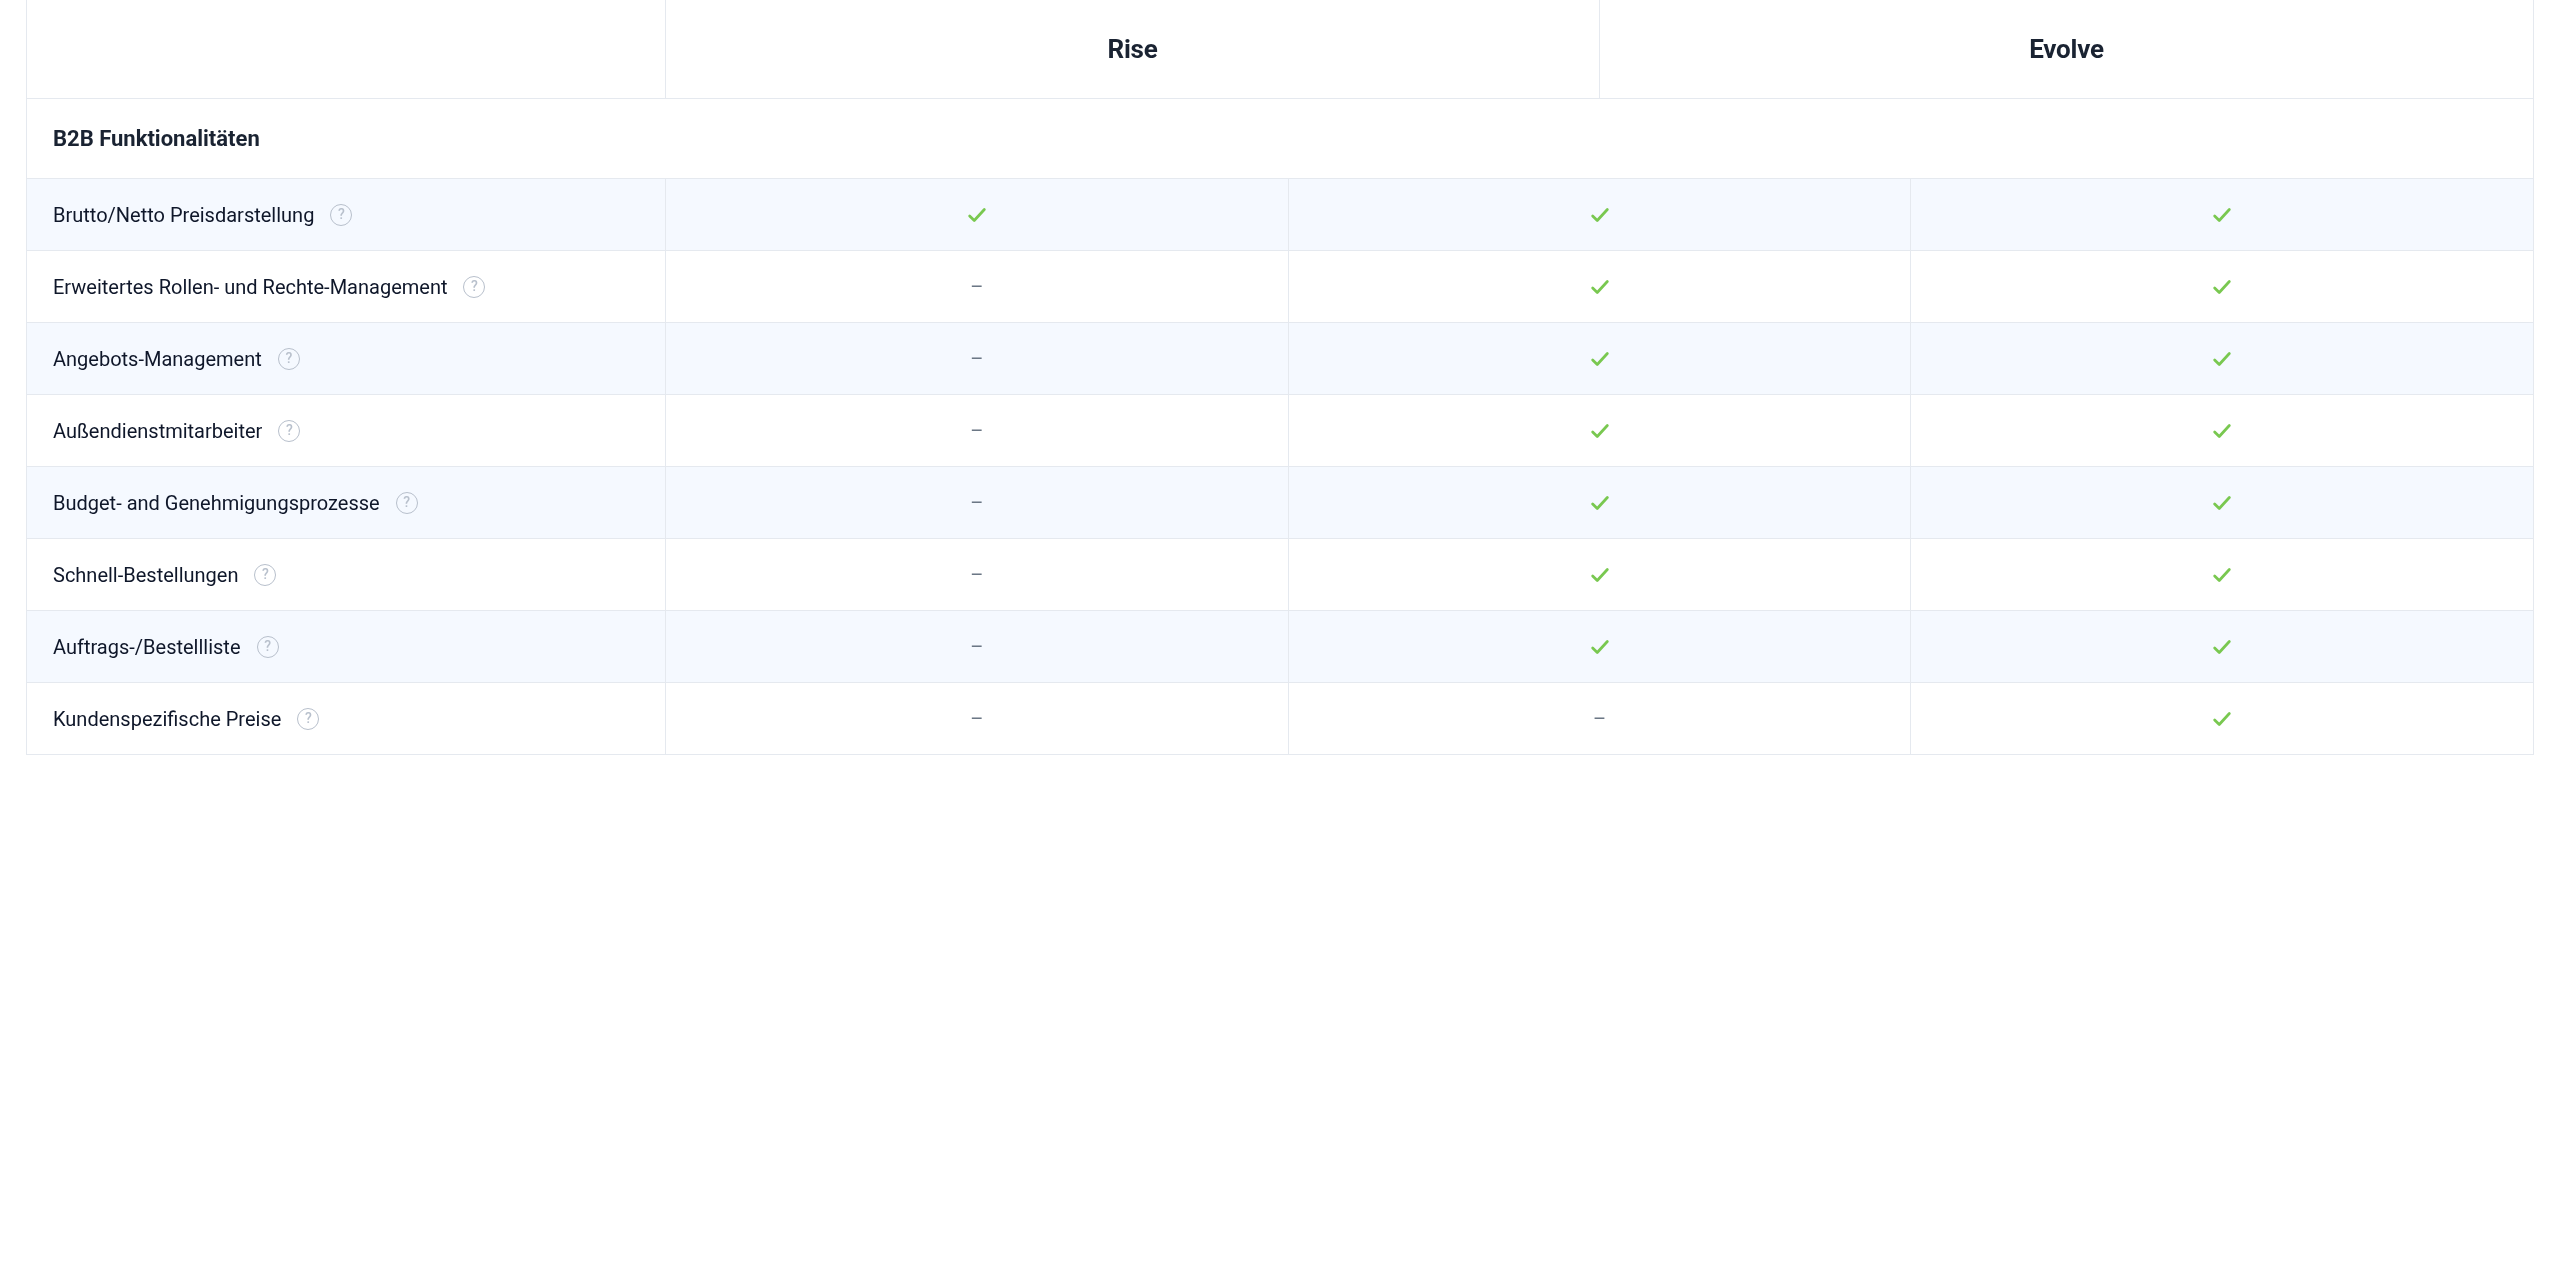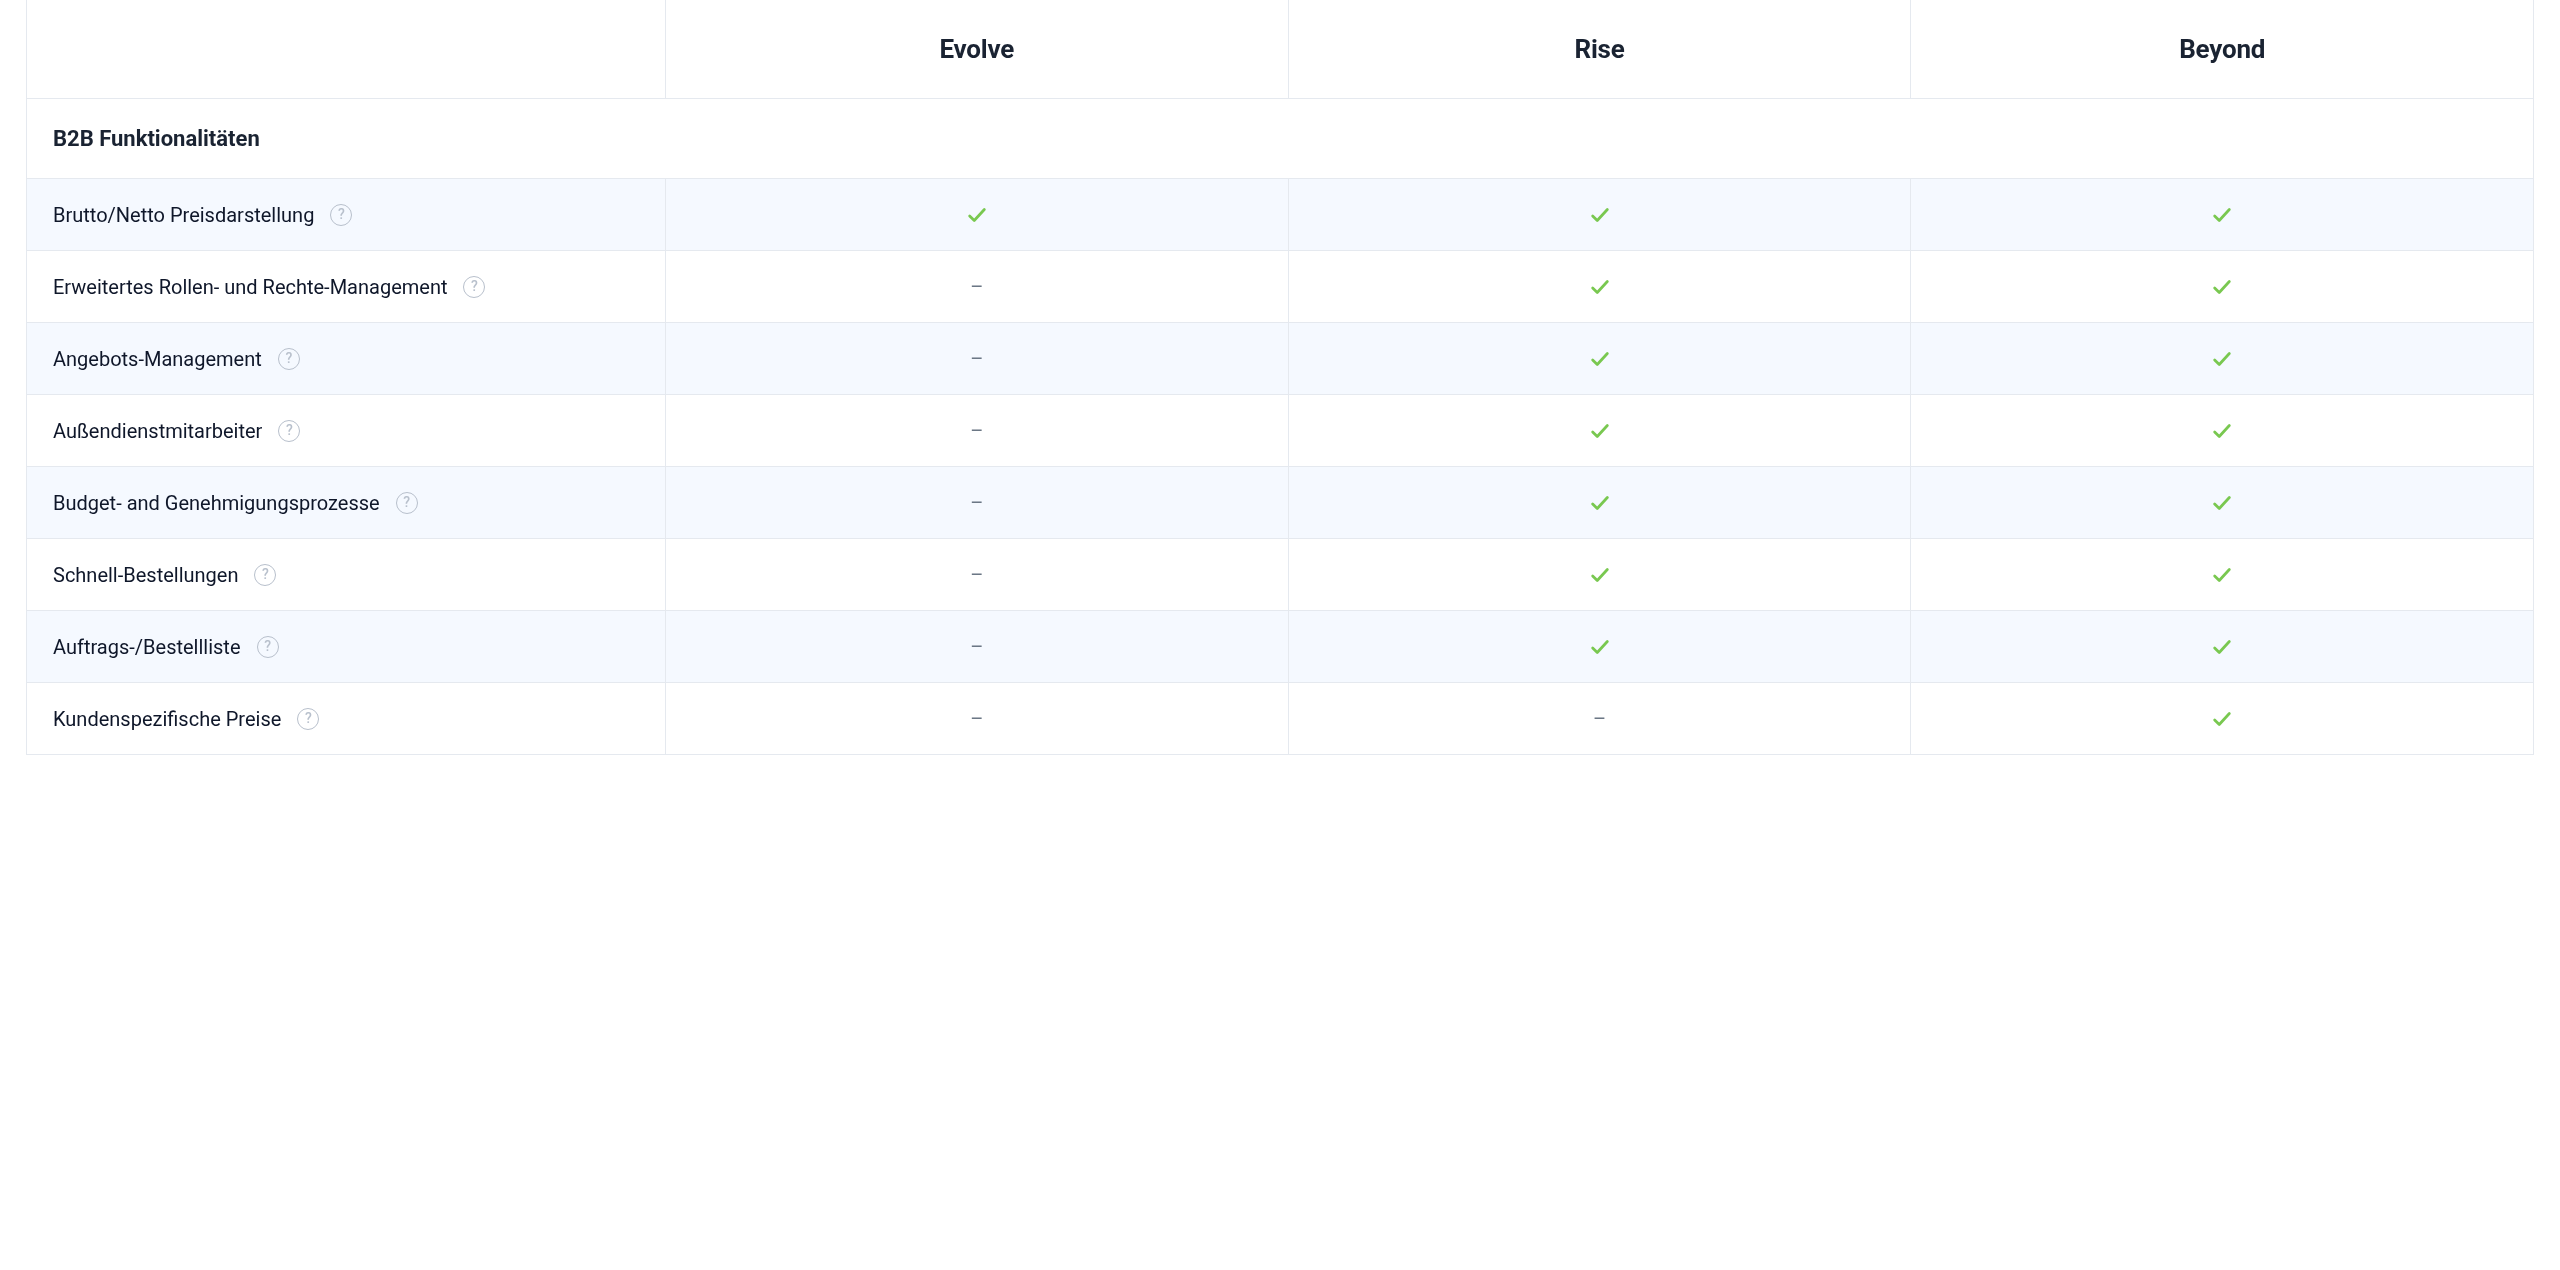--- a/index.html
+++ b/index.html
@@ -93,23 +93,22 @@
     font-size: 20px;
   }
 </style>
 </head>
 <body>
 
 <div class="table-wrap">
 
   <div class="row header">
     <div class="cell feature"></div>
+    <div class="cell plan">Rise</div>
     <div class="cell plan">Evolve</div>
-    <div class="cell plan">Rise</div>
-    <div class="cell plan">Beyond</div>
   </div>
 
   <div class="row section">
     <div class="cell feature">
       <span class="section-title">B2B Funktionalitäten</span>
     </div>
   </div>
 
   <div class="row striped">
       <div class="cell feature">

